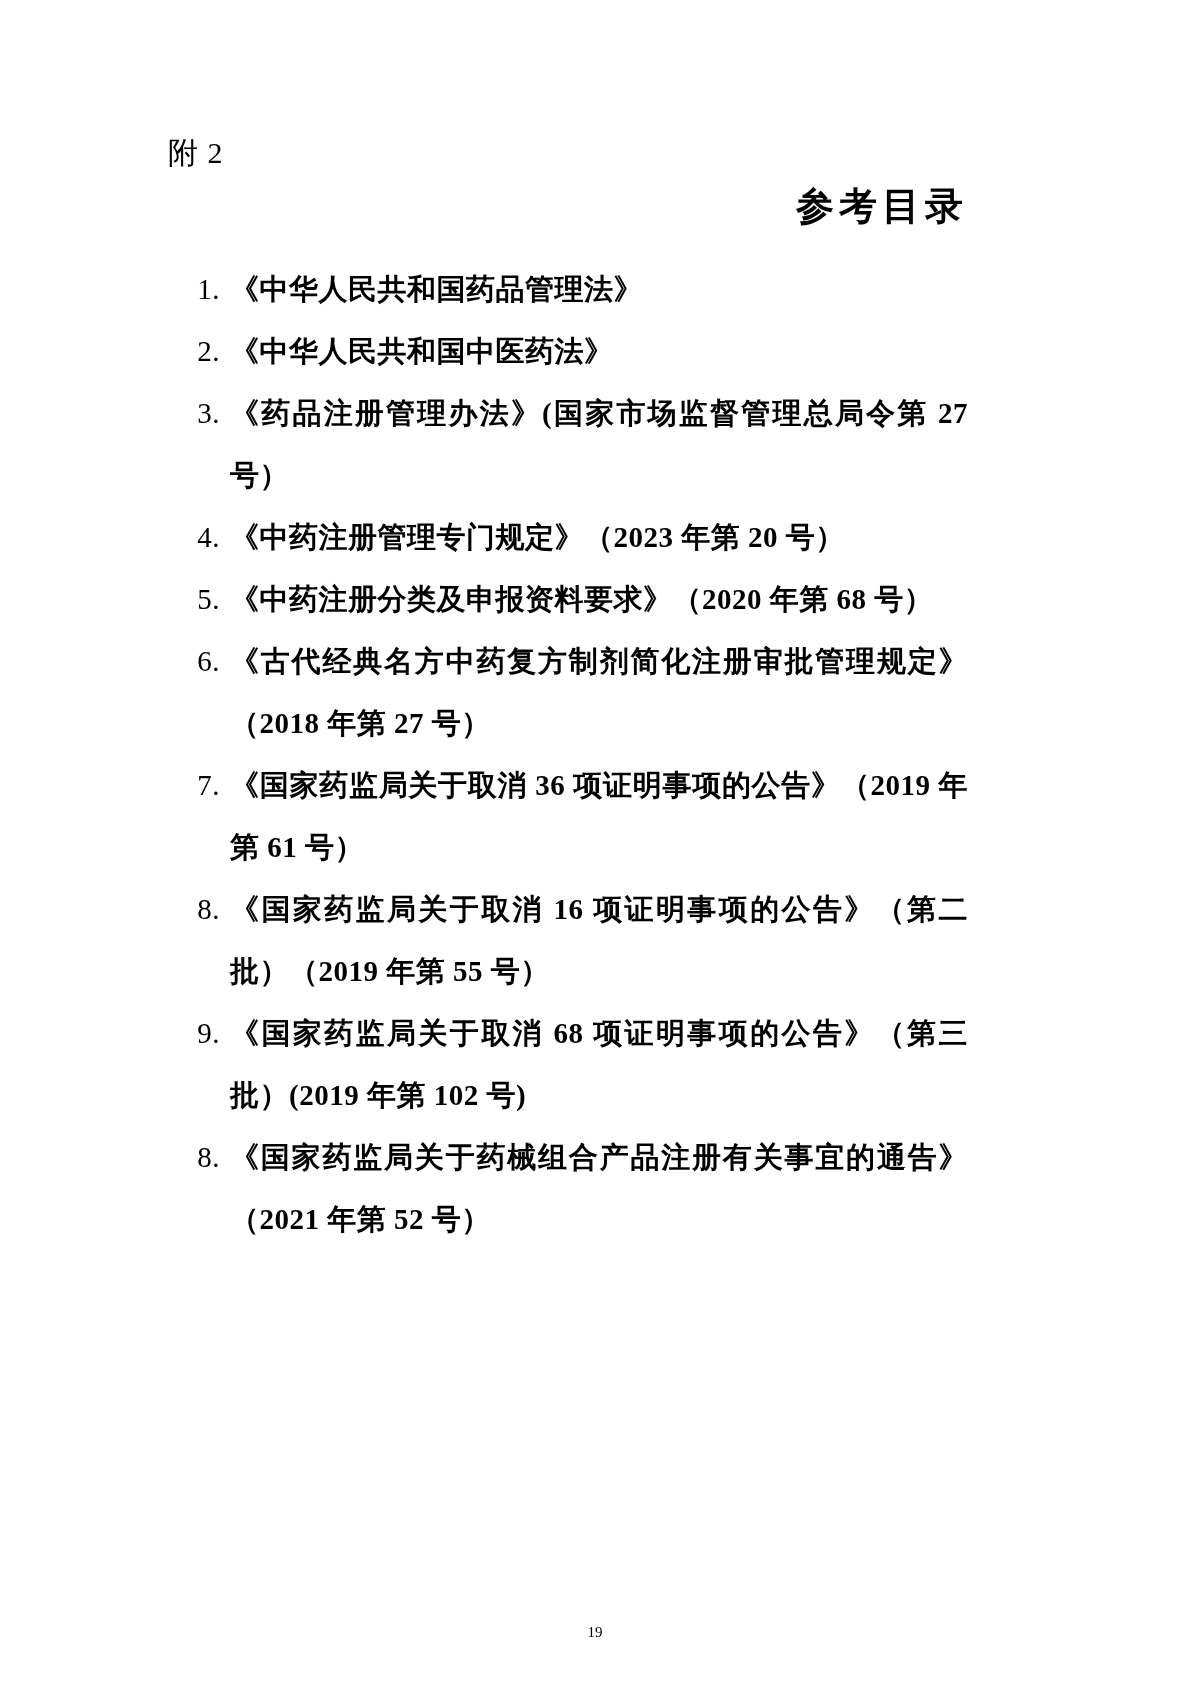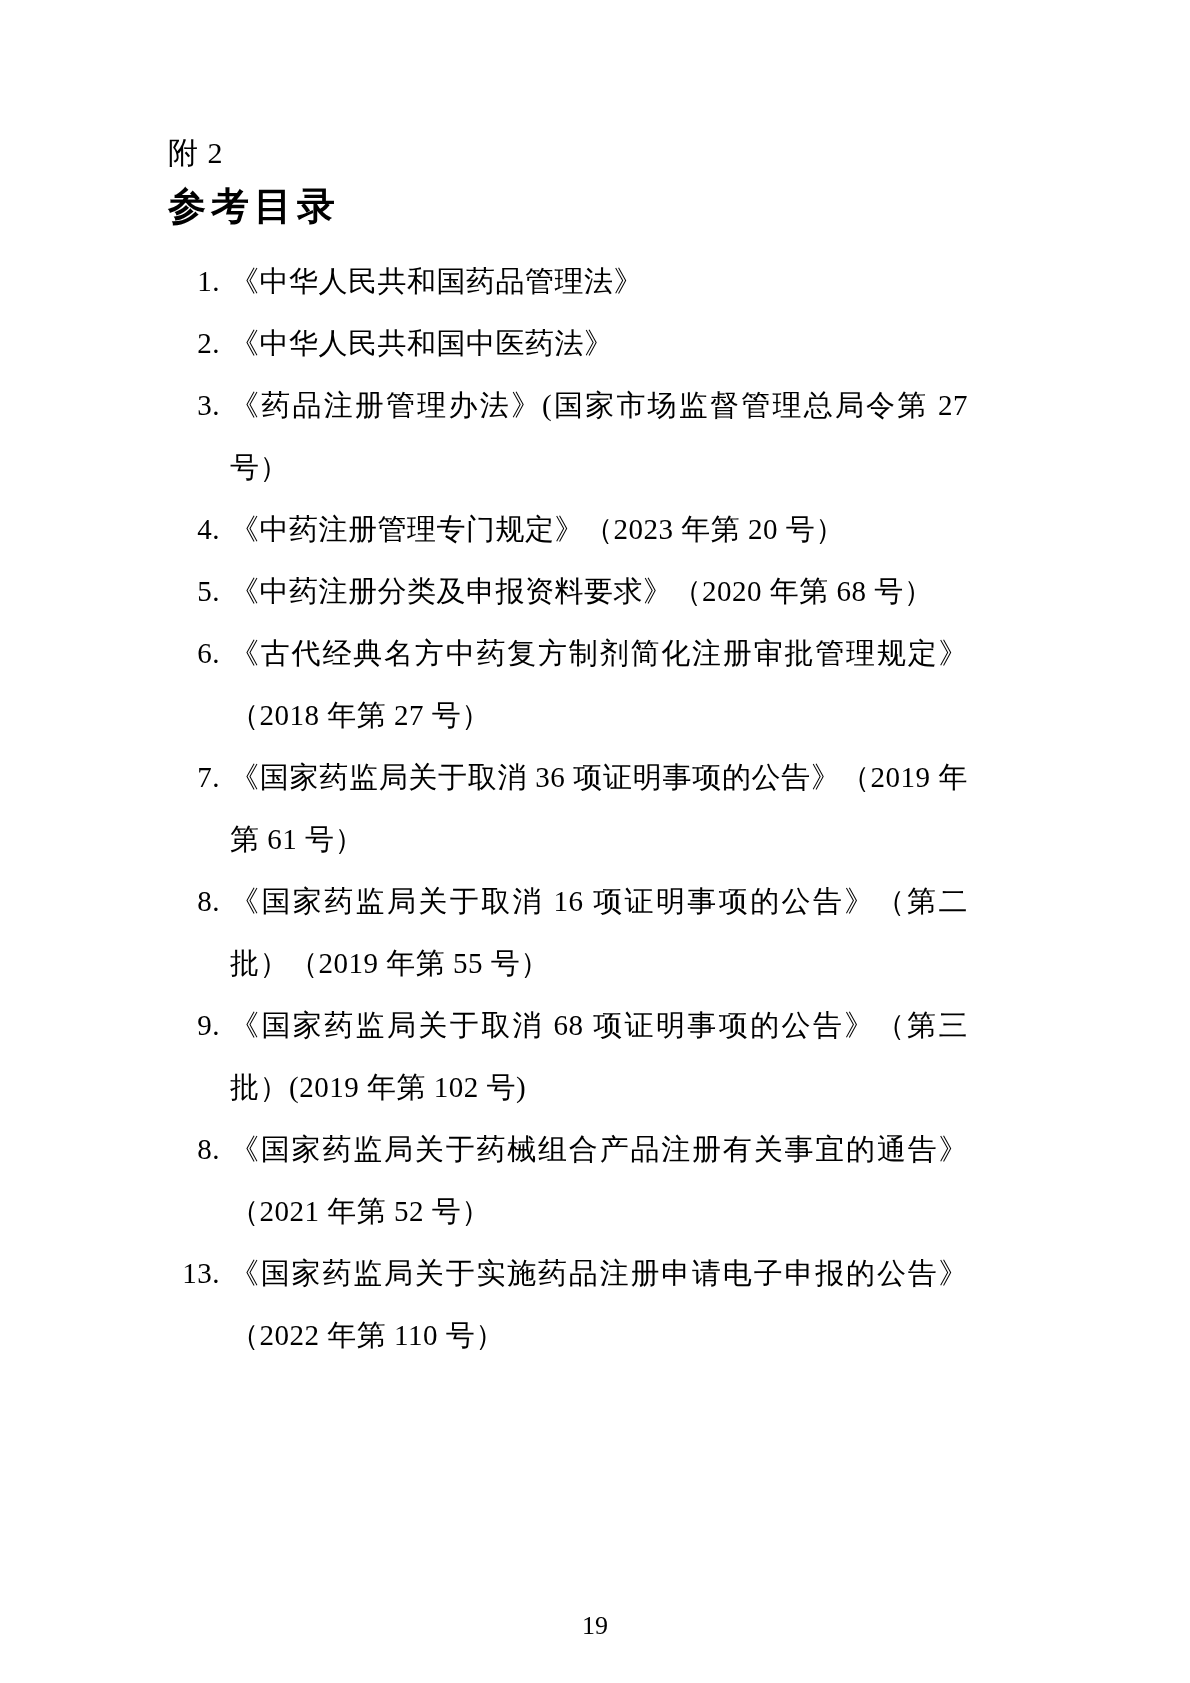--- a/index.html
+++ b/index.html
@@ -26,25 +26,25 @@
     top: 130px;
     width: 800px;
   }
   .attach-label {
     font-size: 30px;
     line-height: 1.5;
     letter-spacing: 1px;
     margin: 0 0 6px 0;
   }
   .doc-title {
-    text-align: left;
+    text-align: right;
     font-size: 38px;
     font-weight: bold;
     letter-spacing: 5px;
-    margin: 6px 0 18px 0;
+    margin: 6px 0 26px 0;
     font-family: "Liberation Serif", "DejaVu Serif", serif;
   }
   ol.ref-list {
     list-style: none;
     margin: 0;
     padding: 0;
   }
   ol.ref-list li {
     position: relative;
     font-size: 29px;
@@ -58,28 +58,29 @@
     position: absolute;
     left: 0;
     top: 0;
     width: 52px;
     text-align: right;
     font-size: 29px;
     font-family: "Liberation Serif", "DejaVu Serif", serif;
   }
   ol.ref-list li .txt {
     display: block;
+    font-weight: bold;
   }
   .page-number {
     position: absolute;
     left: 0;
     right: 0;
     bottom: 42px;
     text-align: center;
-    font-size: 26px;
+    font-size: 15px;
     font-family: "Liberation Serif", "DejaVu Serif", serif;
   }
 </style>
 </head>
 <body>
 
 <div class="page">
   <div class="content">
 
     <div class="attach-label">附 2</div>
@@ -120,21 +121,17 @@
         <span class="txt">《国家药监局关于取消 16 项证明事项的公告》（第二批）（2019 年第 55 号）</span>
       </li>
       <li>
         <span class="num">9.</span>
         <span class="txt">《国家药监局关于取消 68 项证明事项的公告》（第三批）(2019 年第 102 号)</span>
       </li>
       <li>
         <span class="num">8.</span>
         <span class="txt">《国家药监局关于药械组合产品注册有关事宜的通告》（2021 年第 52 号）</span>
       </li>
-      <li>
-        <span class="num">13.</span>
-        <span class="txt">《国家药监局关于实施药品注册申请电子申报的公告》（2022 年第 110 号）</span>
-      </li>
     </ol>
   </div>
 
   <div class="page-number">19</div>
 </div>
 
 </body></html>

